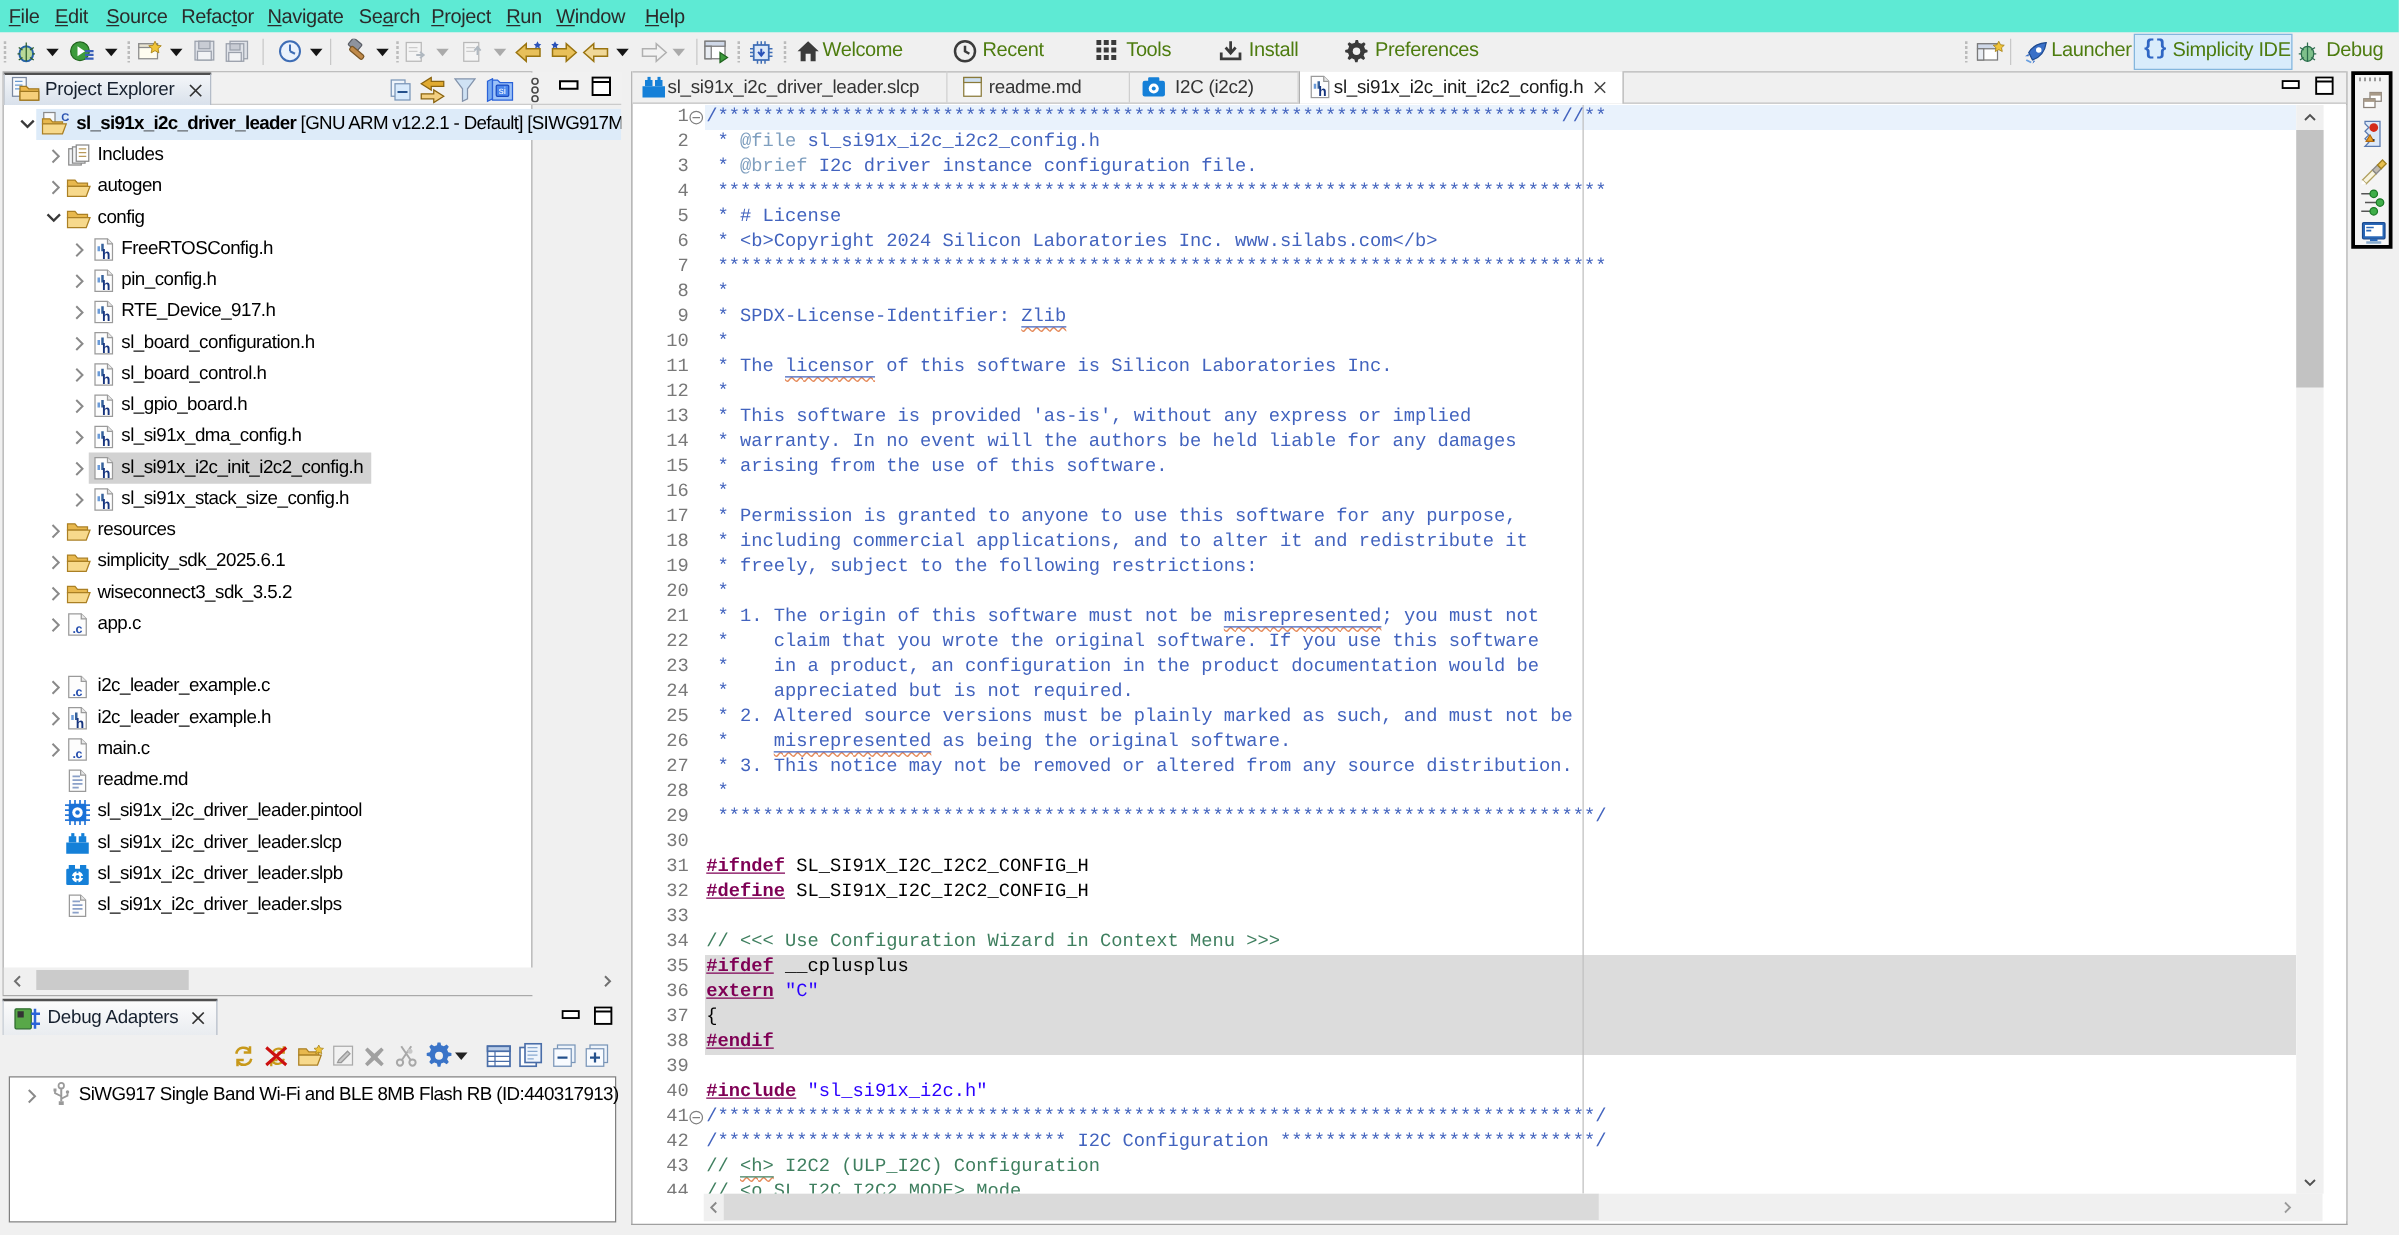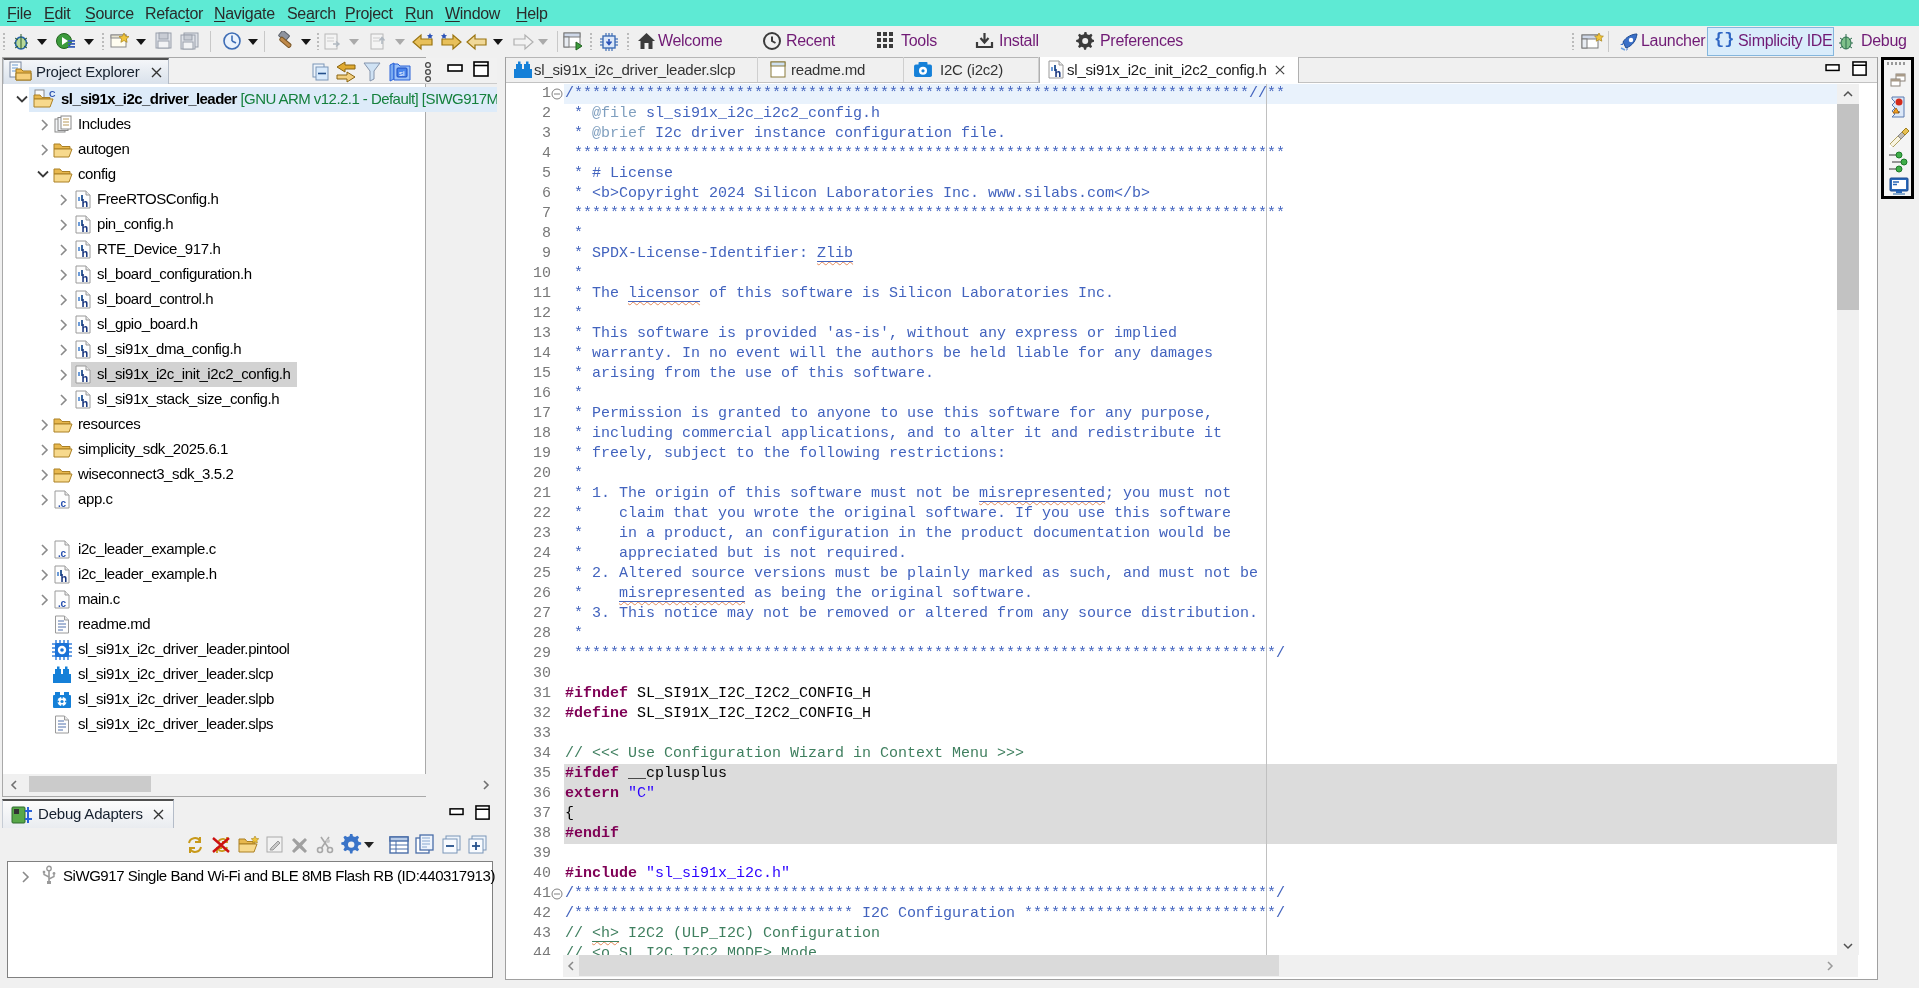--- a/index.html
+++ b/index.html
@@ -3,36 +3,36 @@
 <meta charset="utf-8">
 <style>
 * { margin:0; padding:0; box-sizing:border-box; }
 html,body { width:1919px; height:988px; overflow:hidden; background:#f0f0f0;
   font-family:"Liberation Sans",sans-serif; }
 .abs { position:absolute; }
 #menubar { position:absolute; left:0; top:0; width:1919px; height:26px; background:#5eead4; }
 #menubar span { position:absolute; top:5px; font-size:16px; letter-spacing:-0.3px; color:#2b2b2b; }
 #menubar u { text-decoration-thickness:1px; text-underline-offset:2px; }
 #toolbar { position:absolute; left:0; top:26px; width:1919px; height:31px; background:#f0f0f0; }
-.tbtxt { position:absolute; top:6px; font-size:16px; letter-spacing:-0.3px; color:#701a75; }
+.tbtxt { position:absolute; top:6px; font-size:16px; letter-spacing:-0.3px; color:#4d7c0f; }
 .caret { position:absolute; width:0; height:0; border-left:5px solid transparent; border-right:5px solid transparent; border-top:6px solid #151515; }
 .vsep { position:absolute; top:5px; height:21px; width:1px; background:#c8c8c8; }
 .dsep { position:absolute; top:7px; height:17px; width:2px;
   background:repeating-linear-gradient(to bottom,#bbb 0 2px,transparent 2px 4px); }
 
 .panel { position:absolute; background:#ffffff; border:1px solid #a9a9a9; }
 .tabsel { position:absolute; background:linear-gradient(#f4f6f9,#d9e1eb); border-top:2px solid #505050; border-right:1px solid #b4bcc8; border-left:1px solid #c6ccd4;}
 .tabtxt { font-size:15px; letter-spacing:-0.2px; color:#16202e; }
 
 .trow { position:absolute; left:0; width:100%; height:25px; font-size:15px; letter-spacing:-0.4px; color:#000; }
 .trow .lbl { position:absolute; top:3px; white-space:nowrap; }
 .etab { position:absolute; top:0; height:25px; font-size:15px; letter-spacing:-0.2px; color:#333; border-right:1px solid #cfcfcf; }
 .etab .t { position:absolute; top:4px; }
 pre { font-family:"Liberation Mono",monospace; font-size:15px; line-height:20px; }
-.kw { color:#7f0055; font-weight:bold; }
+.kw { color:#7f0055; font-weight:bold;text-decoration:underline; }
 .str { color:#2a00ff; }
 .cmt { color:#4263be; }
 .tag { color:#7f9fbf; }
 .grn { color:#3f7f5f; }
 .sq { text-decoration:underline wavy #e58a5a; text-underline-offset:4px; text-decoration-thickness:1px; }
 .sq > span { text-decoration:underline solid currentColor; text-decoration-thickness:1px; }
 </style>
 </head>
 <body>
 <svg width="0" height="0" style="position:absolute">
@@ -368,21 +368,21 @@
  
  <div id="tree" class="abs" style="left:0;top:29px;width:494px;height:687px;overflow:hidden;">
   <div class="trow" style="top:0">
         <div class="abs" style="left:26px;top:0;width:468px;height:25px;background:#ddebf9;"></div>
         <svg class="abs" style="left:12px;top:7px" width="14" height="10">
           <use href="#chevD"></use>
         </svg>
         <svg class="abs" style="left:30px;top:2px" width="24" height="20">
           <use href="#projc"></use>
         </svg>
-        <span class="lbl" style="left:58px;letter-spacing:-0.55px"><b>sl_si91x_i2c_driver_leader</b> <span style="color:#15803d">[GNU ARM v12.2.1 - Default] [SIWG917M</span></span>
+        <span class="lbl" style="left:58px;letter-spacing:-0.55px"><b>sl_si91x_i2c_driver_leader</b> <span style="color:#000000">[GNU ARM v12.2.1 - Default] [SIWG917M</span></span>
       </div>
   <div class="trow" style="top:25px">
         <svg class="abs" style="left:36px;top:6px" width="10" height="14">
           <use href="#chevR"></use>
         </svg>
         <svg class="abs" style="left:50px;top:3px" width="20" height="19">
           <use href="#incl"></use>
         </svg>
         <span class="lbl" style="left:75px">Includes</span>
       </div>

